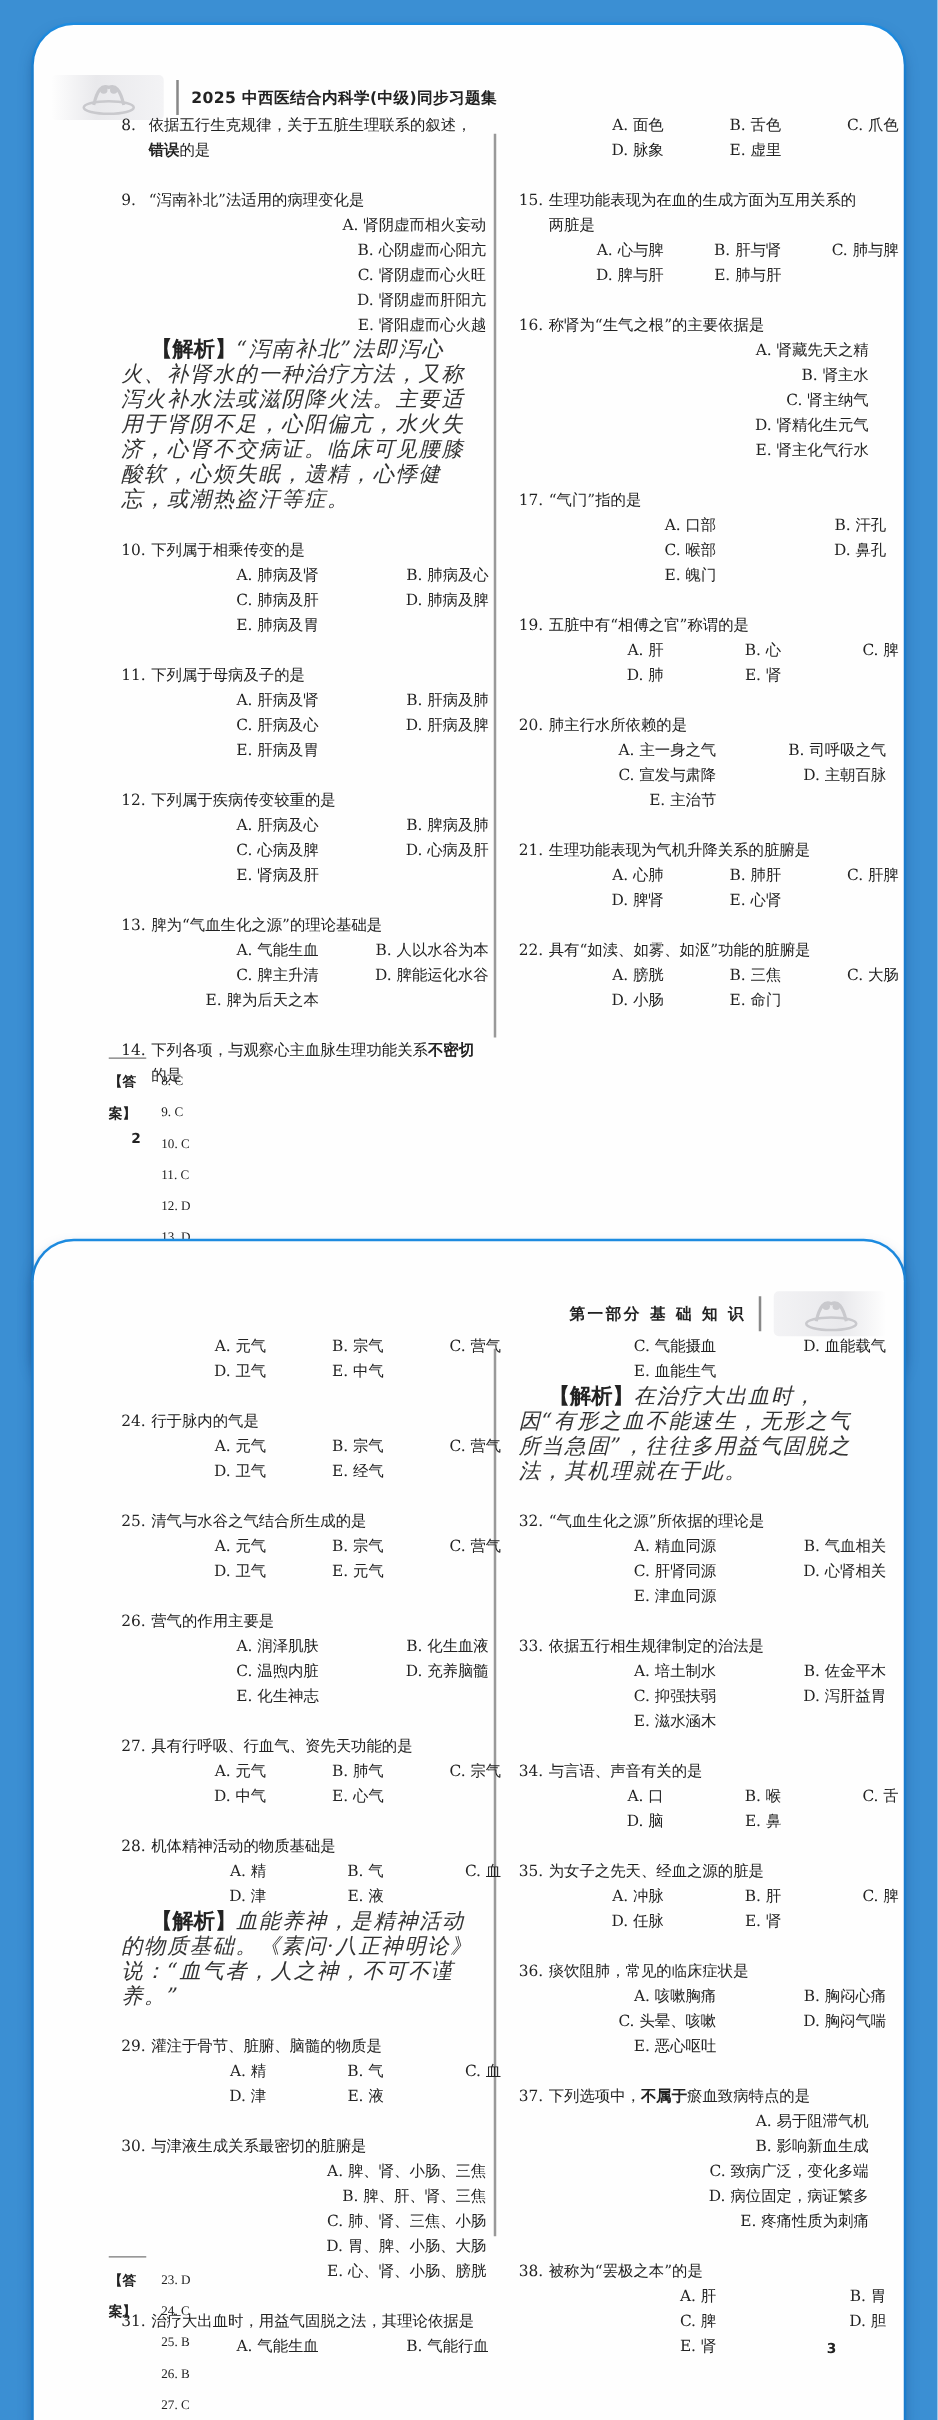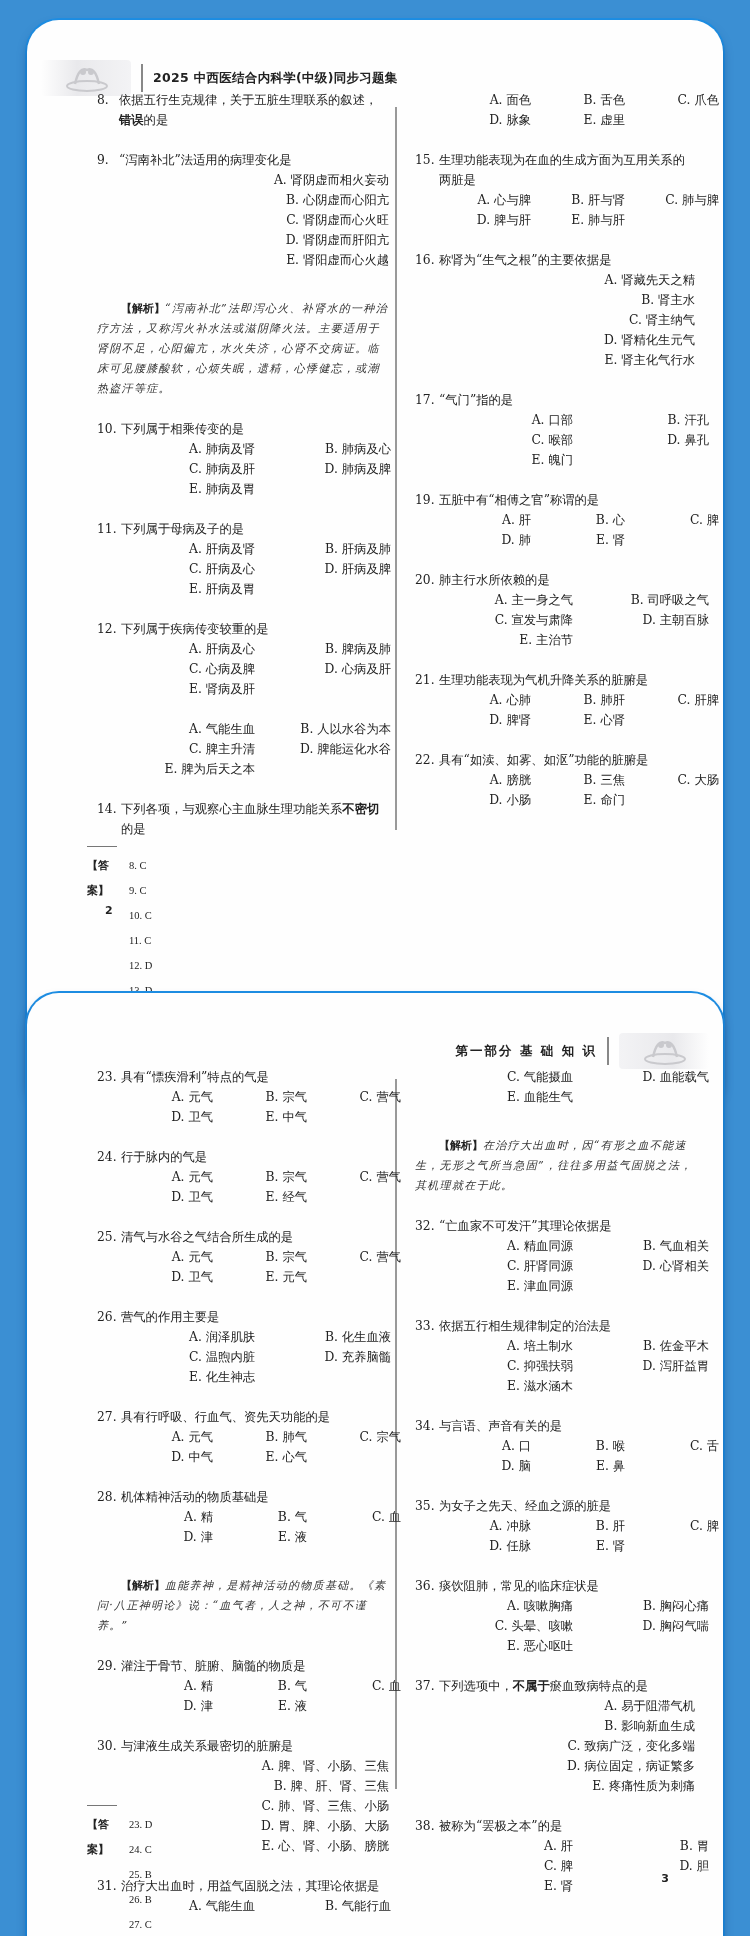--- a/index.html
+++ b/index.html
@@ -67,27 +67,26 @@
   .q-num { flex: 0 0 auto; width: 22px; white-space: nowrap; }
   .q-num.wide { width: 24px; }
   .q-text { flex: 1; }
   .q-text b { font-weight: bold; }
   .opts { padding-left: 22px; text-align: right; }
   .opts.two { display: grid; grid-template-columns: 136px 136px; }
   .opts.three { display: grid; grid-template-columns: 94px 94px 94px; }
   .opts.one { display: block; }
   .opt { white-space: nowrap; }
   .analysis {
-    font-size: 11px;
+    font-size: 17px;
     line-height: 20px;
     text-indent: 24px;
     font-style: italic;
     letter-spacing: 1.3px;
     color: #333;
-    margin-top: 29px;
   }
   .analysis .tag { font-style: normal; font-weight: bold; letter-spacing: 0; color: #222; }
   .cont { font-size: 12.3px; line-height: 20px; }
 
   .answers {
     position: absolute;
     left: 60px;
     width: 580px;
     font-size: 10.5px;
     line-height: 25px;
@@ -182,20 +181,24 @@
           </div>
           <div class="opts two">
             <div class="opt">A. 肝病及心</div>
             <div class="opt">B. 脾病及肺</div>
             <div class="opt">C. 心病及脾</div>
             <div class="opt">D. 心病及肝</div>
             <div class="opt">E. 肾病及肝</div>
           </div>
         </div>
         <div class="q">
+          <div class="q-stem">
+            <span class="q-num wide">13.</span>
+            <span class="q-text"><span>脾为“气血生化之源”的理论基础是</span></span>
+          </div>
           <div class="opts two">
             <div class="opt">A. 气能生血</div>
             <div class="opt">B. 人以水谷为本</div>
             <div class="opt">C. 脾主升清</div>
             <div class="opt">D. 脾能运化水谷</div>
             <div class="opt">E. 脾为后天之本</div>
           </div>
         </div>
         <div class="q">
           <div class="q-stem">
@@ -345,24 +348,20 @@
         <path d="M12 24 Q16 6 24 10 Q32 6 36 24" fill="none" stroke="#c9c9cd" stroke-width="2.5"></path>
         <circle cx="20" cy="12" r="3" fill="#c9c9cd"></circle>
           <circle cx="28" cy="12" r="3" fill="#c9c9cd"></circle>
       </svg>
     </div>
   </div>
 
   <div class="columns">
     <div class="col left" id="p2-left">
         <div class="q">
-          <div class="q-stem">
-            <span class="q-num wide">23.</span>
-            <span class="q-text"><span>具有“慓疾滑利”特点的气是</span></span>
-          </div>
           <div class="opts three">
             <div class="opt">A. 元气</div>
             <div class="opt">B. 宗气</div>
             <div class="opt">C. 营气</div>
             <div class="opt">D. 卫气</div>
             <div class="opt">E. 中气</div>
           </div>
         </div>
         <div class="q">
           <div class="q-stem">
@@ -473,21 +472,21 @@
           <div class="opts two">
             <div class="opt">C. 气能摄血</div>
             <div class="opt">D. 血能载气</div>
             <div class="opt">E. 血能生气</div>
           </div>
           <div class="analysis"><span class="tag">【解析】</span><span>在治疗大出血时，因“有形之血不能速生，无形之气所当急固”，往往多用益气固脱之法，其机理就在于此。</span></div>
         </div>
         <div class="q">
           <div class="q-stem">
             <span class="q-num wide">32.</span>
-            <span class="q-text"><span>“亡血家不可发汗”其理论依据是</span></span>
+            <span class="q-text"><span>“气血生化之源”所依据的理论是</span></span>
           </div>
           <div class="opts two">
             <div class="opt">A. 精血同源</div>
             <div class="opt">B. 气血相关</div>
             <div class="opt">C. 肝肾同源</div>
             <div class="opt">D. 心肾相关</div>
             <div class="opt">E. 津血同源</div>
           </div>
         </div>
         <div class="q">

